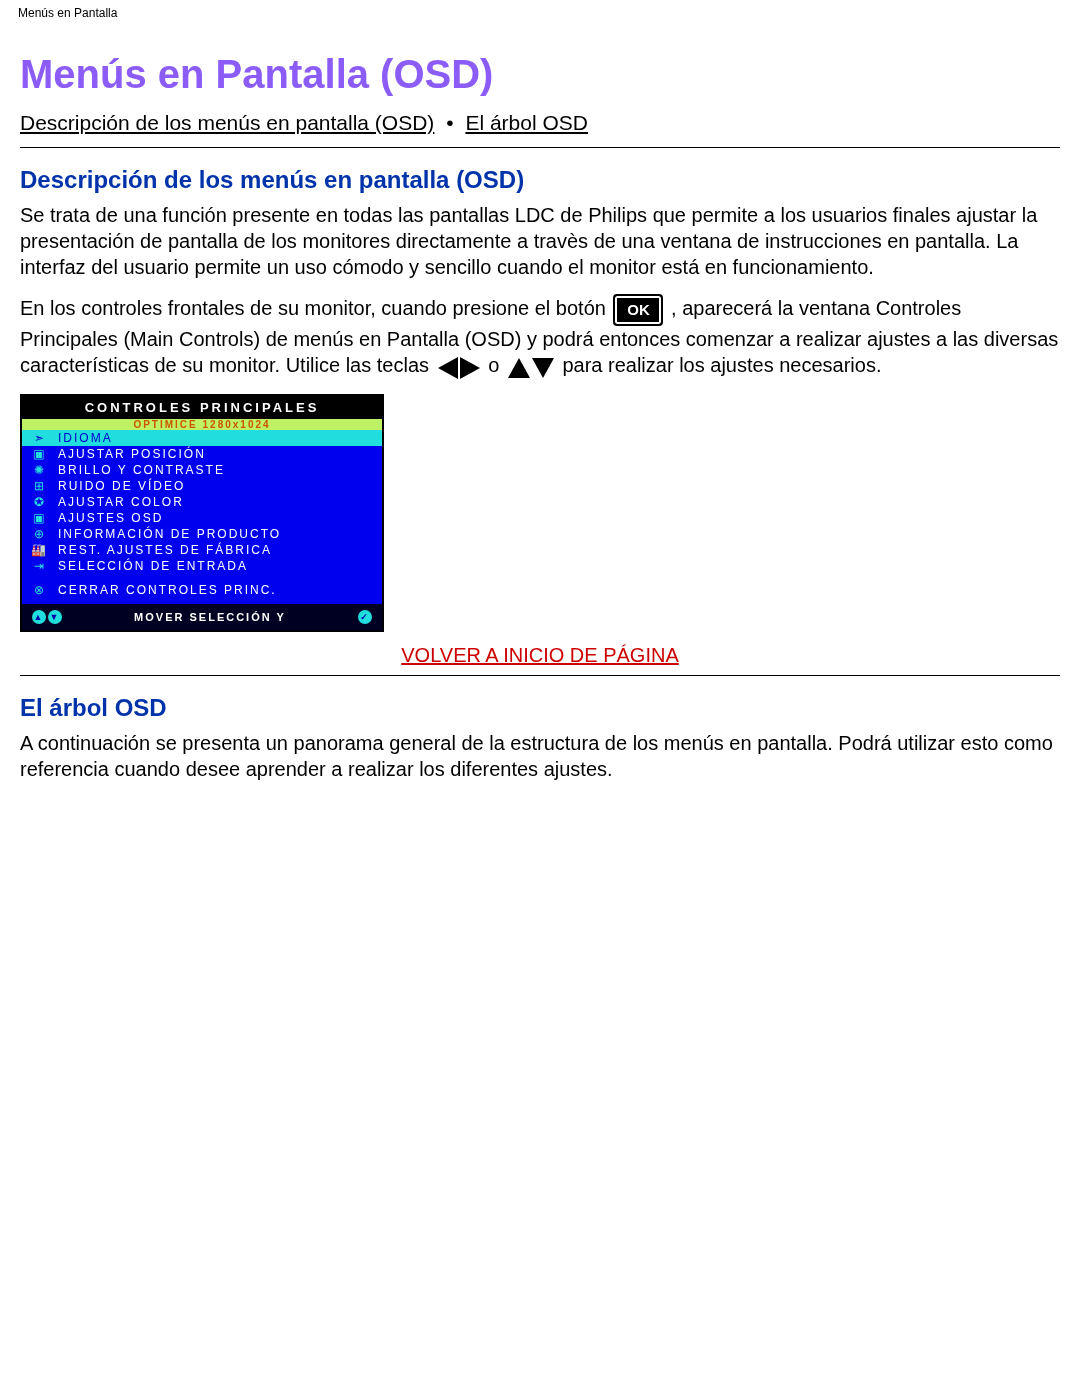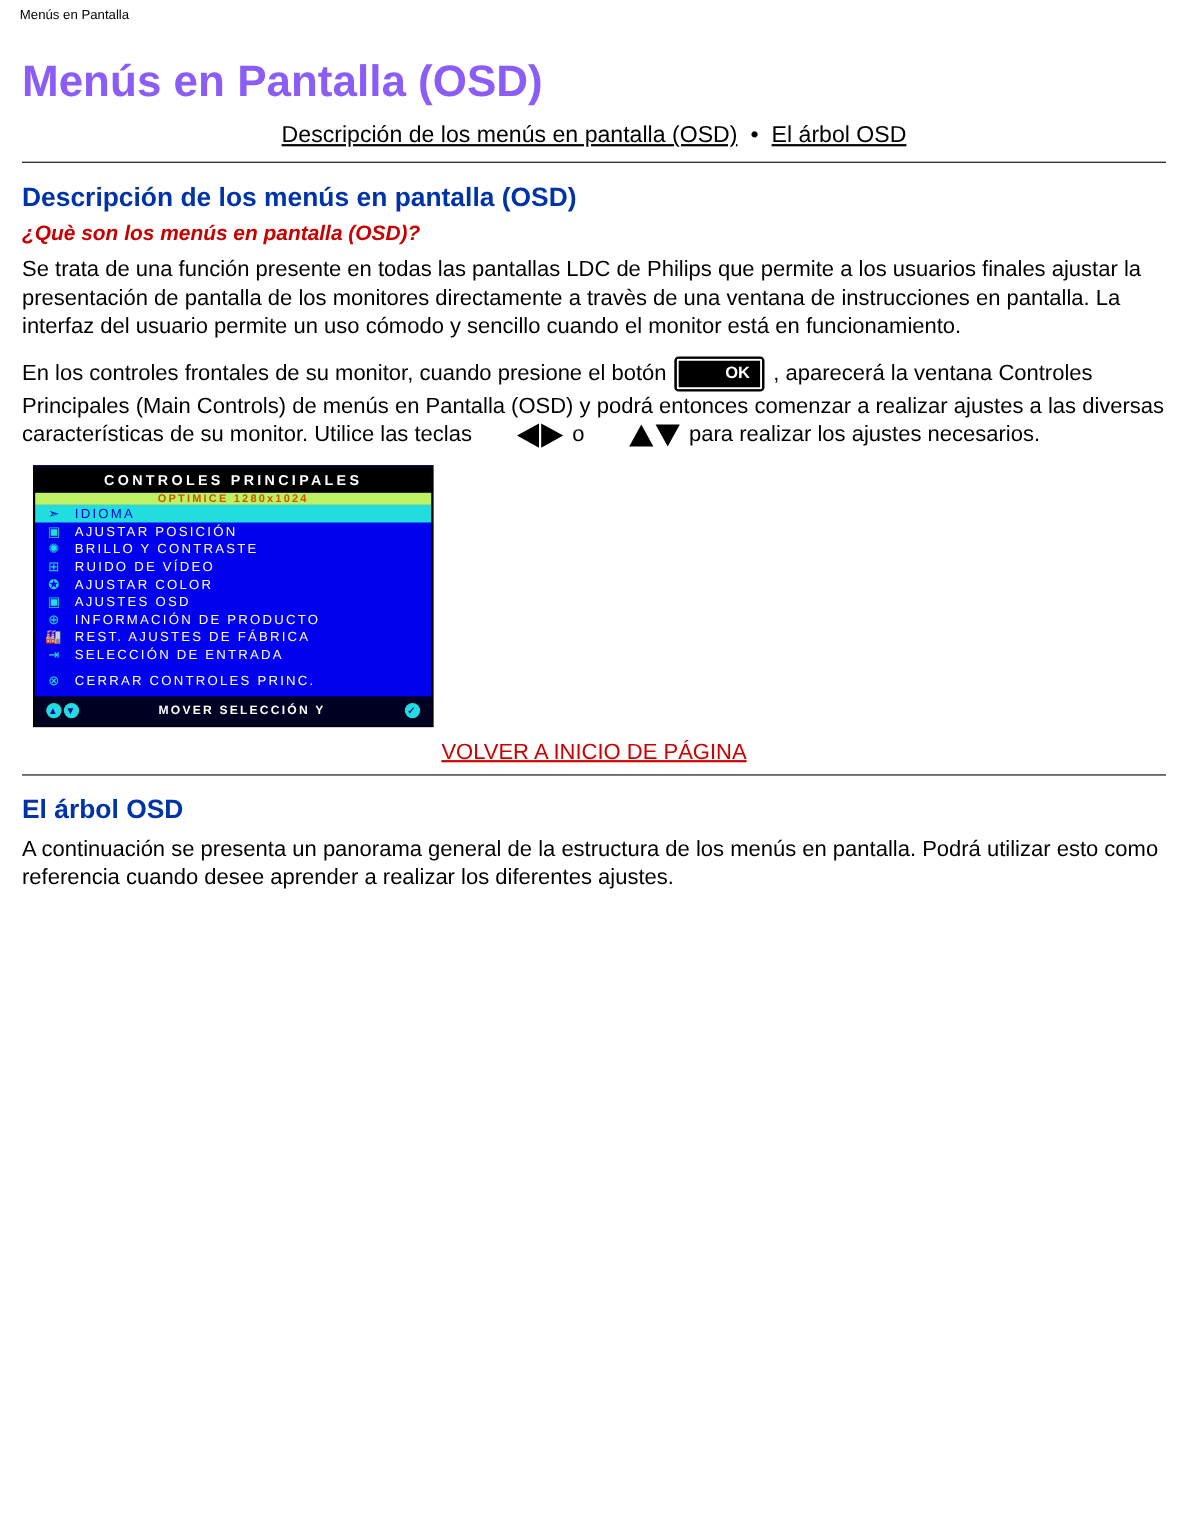--- a/index.html
+++ b/index.html
@@ -19,21 +19,20 @@
   }
   h1 {
     font-size: 40px;
     font-weight: bold;
     color: #8b5cf6;
     margin: 20px 0 14px 0;
   }
   .nav-links {
     font-size: 21px;
     margin: 4px 0 12px 0;
-    text-align: center;
   }
   .nav-links a {
     color: #000;
     text-decoration: underline;
   }
   .dot { padding: 0 6px; }
   hr {
     border: none;
     border-top: 1px solid #000;
     margin: 6px 0 18px 0;
@@ -53,21 +52,20 @@
   }
   p {
     font-size: 20px;
     line-height: 1.3;
     margin: 8px 0 14px 0;
   }
   .inline-icon {
     display: inline-block;
     vertical-align: middle;
     margin: 0 2px;
-    padding-left: 32px;
   }
   .ok-btn {
     display: inline-flex;
     align-items: center;
     justify-content: center;
     width: 46px;
     height: 28px;
     background: #000;
     color: #fff;
     font-weight: bold;
@@ -85,21 +83,21 @@
   }
   .arrow-left { border-top: 11px solid transparent; border-bottom: 11px solid transparent; border-right: 20px solid #000; }
   .arrow-right { border-top: 11px solid transparent; border-bottom: 11px solid transparent; border-left: 20px solid #000; }
   .arrow-up { border-left: 11px solid transparent; border-right: 11px solid transparent; border-bottom: 20px solid #000; }
   .arrow-down { border-left: 11px solid transparent; border-right: 11px solid transparent; border-top: 20px solid #000; }
 
   .osd-box {
     width: 360px;
     background: #0000ee;
     border: 2px solid #000;
-    margin: 10px 0 10px 10px;
+    margin: 10px 0 10px 0;
     font-family: Arial, sans-serif;
   }
   .osd-titlebar {
     background: #000;
     color: #fff;
     text-align: center;
     font-size: 13px;
     font-weight: bold;
     letter-spacing: 3px;
     padding: 4px 0;
@@ -194,21 +192,20 @@
   <div class="nav-links">
     <a href="#">Descripción de los menús en pantalla (OSD)</a>
     <span class="dot">•</span>
     <a href="#">El árbol OSD</a>
   </div>
 
   <hr>
 
   <h2>Descripción de los menús en pantalla (OSD)</h2>
 
-  <h3 class="red-italic">¿Què son los menús en pantalla (OSD)?</h3>
 
   <p>Se trata de una función presente en todas las pantallas LDC de Philips que permite a los usuarios finales ajustar la presentación de pantalla de los monitores directamente a travès de una ventana de instrucciones en pantalla. La interfaz del usuario permite un uso cómodo y sencillo cuando el monitor está en funcionamiento.</p>
 
 
   <p>
     <span>En los controles frontales de su monitor, cuando presione el botón </span>
     <span class="inline-icon ok-btn">OK</span>
     <span>, aparecerá la ventana Controles Principales (Main Controls) de menús en Pantalla (OSD) y podrá entonces comenzar a realizar ajustes a las diversas características de su monitor. Utilice las teclas </span>
     <span class="inline-icon">
       <span class="arrow arrow-left"></span><span class="arrow arrow-right"></span>

